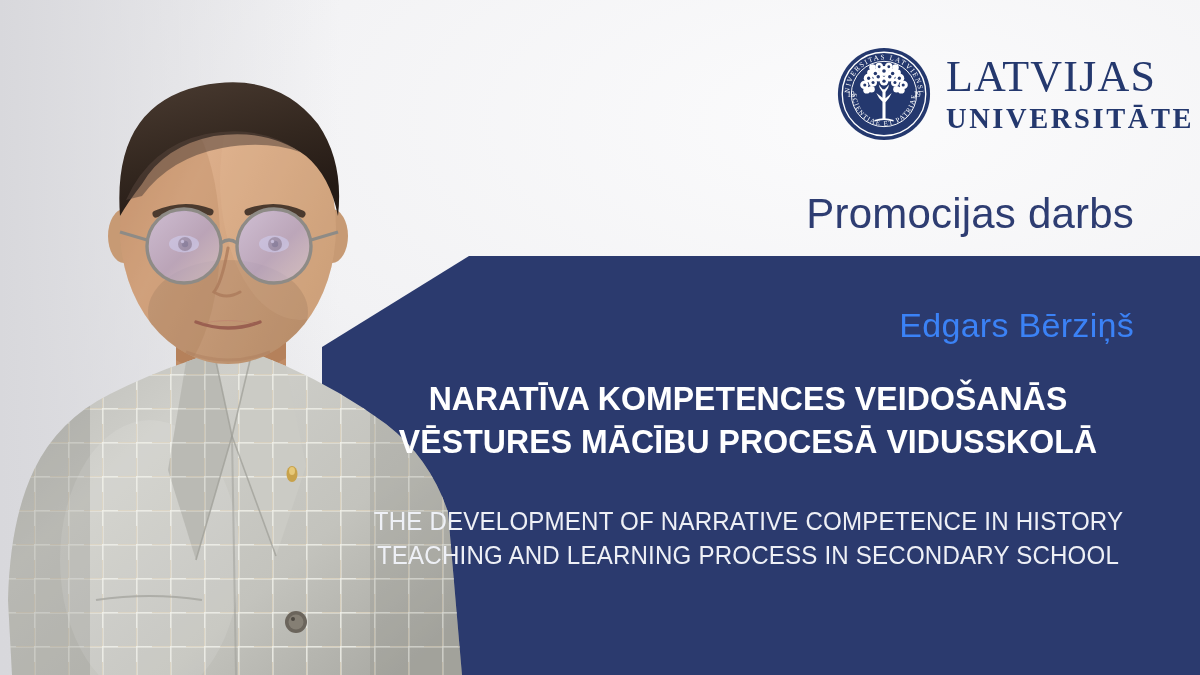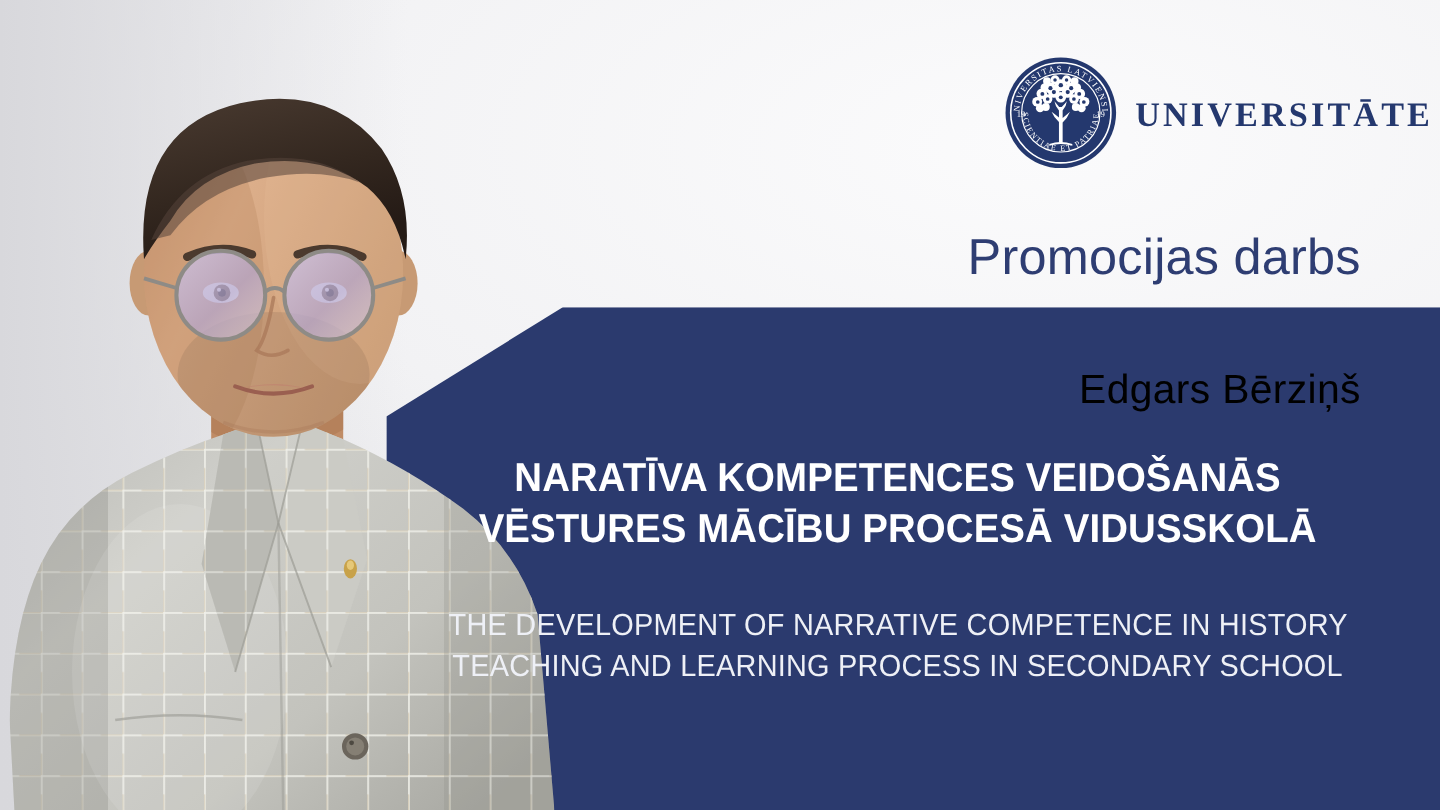--- a/index.html
+++ b/index.html
@@ -94,21 +94,21 @@
   }
 
   
   .author {
     position: absolute;
     right: 66px;
     top: 306px;
     font-size: 34px;
     font-weight: 400;
     letter-spacing: 0.3px;
-    color: #000000;
+    color: #3b82f6;
     text-align: left;
   }
 
   
   .title-lv {
     position: absolute;
     left: 352px;
     right: 56px;
     top: 378px;
     text-align: center;
@@ -334,20 +334,21 @@
           <circle cx="55" cy="21.6" r="1.5"></circle>
             <circle cx="44" cy="32" r="1.8"></circle>
           <circle cx="56" cy="32" r="1.8"></circle>
             <circle cx="50" cy="36.6" r="1.7"></circle>
           <circle cx="38.6" cy="38" r="1.6"></circle>
             <circle cx="61.4" cy="38" r="1.6"></circle>
         </g>
       </g>
     </svg>
     <div class="logo-words">
+      <span class="logo-word-1">LATVIJAS</span>
       <span class="logo-word-2">UNIVERSITĀTE</span>
     </div>
   </div>
 
   <div class="kicker">Promocijas darbs</div>
 
   <div class="author">Edgars Bērziņš</div>
 
   <div class="title-lv">
     <span class="ln">NARATĪVA KOMPETENCES VEIDOŠANĀS</span>

